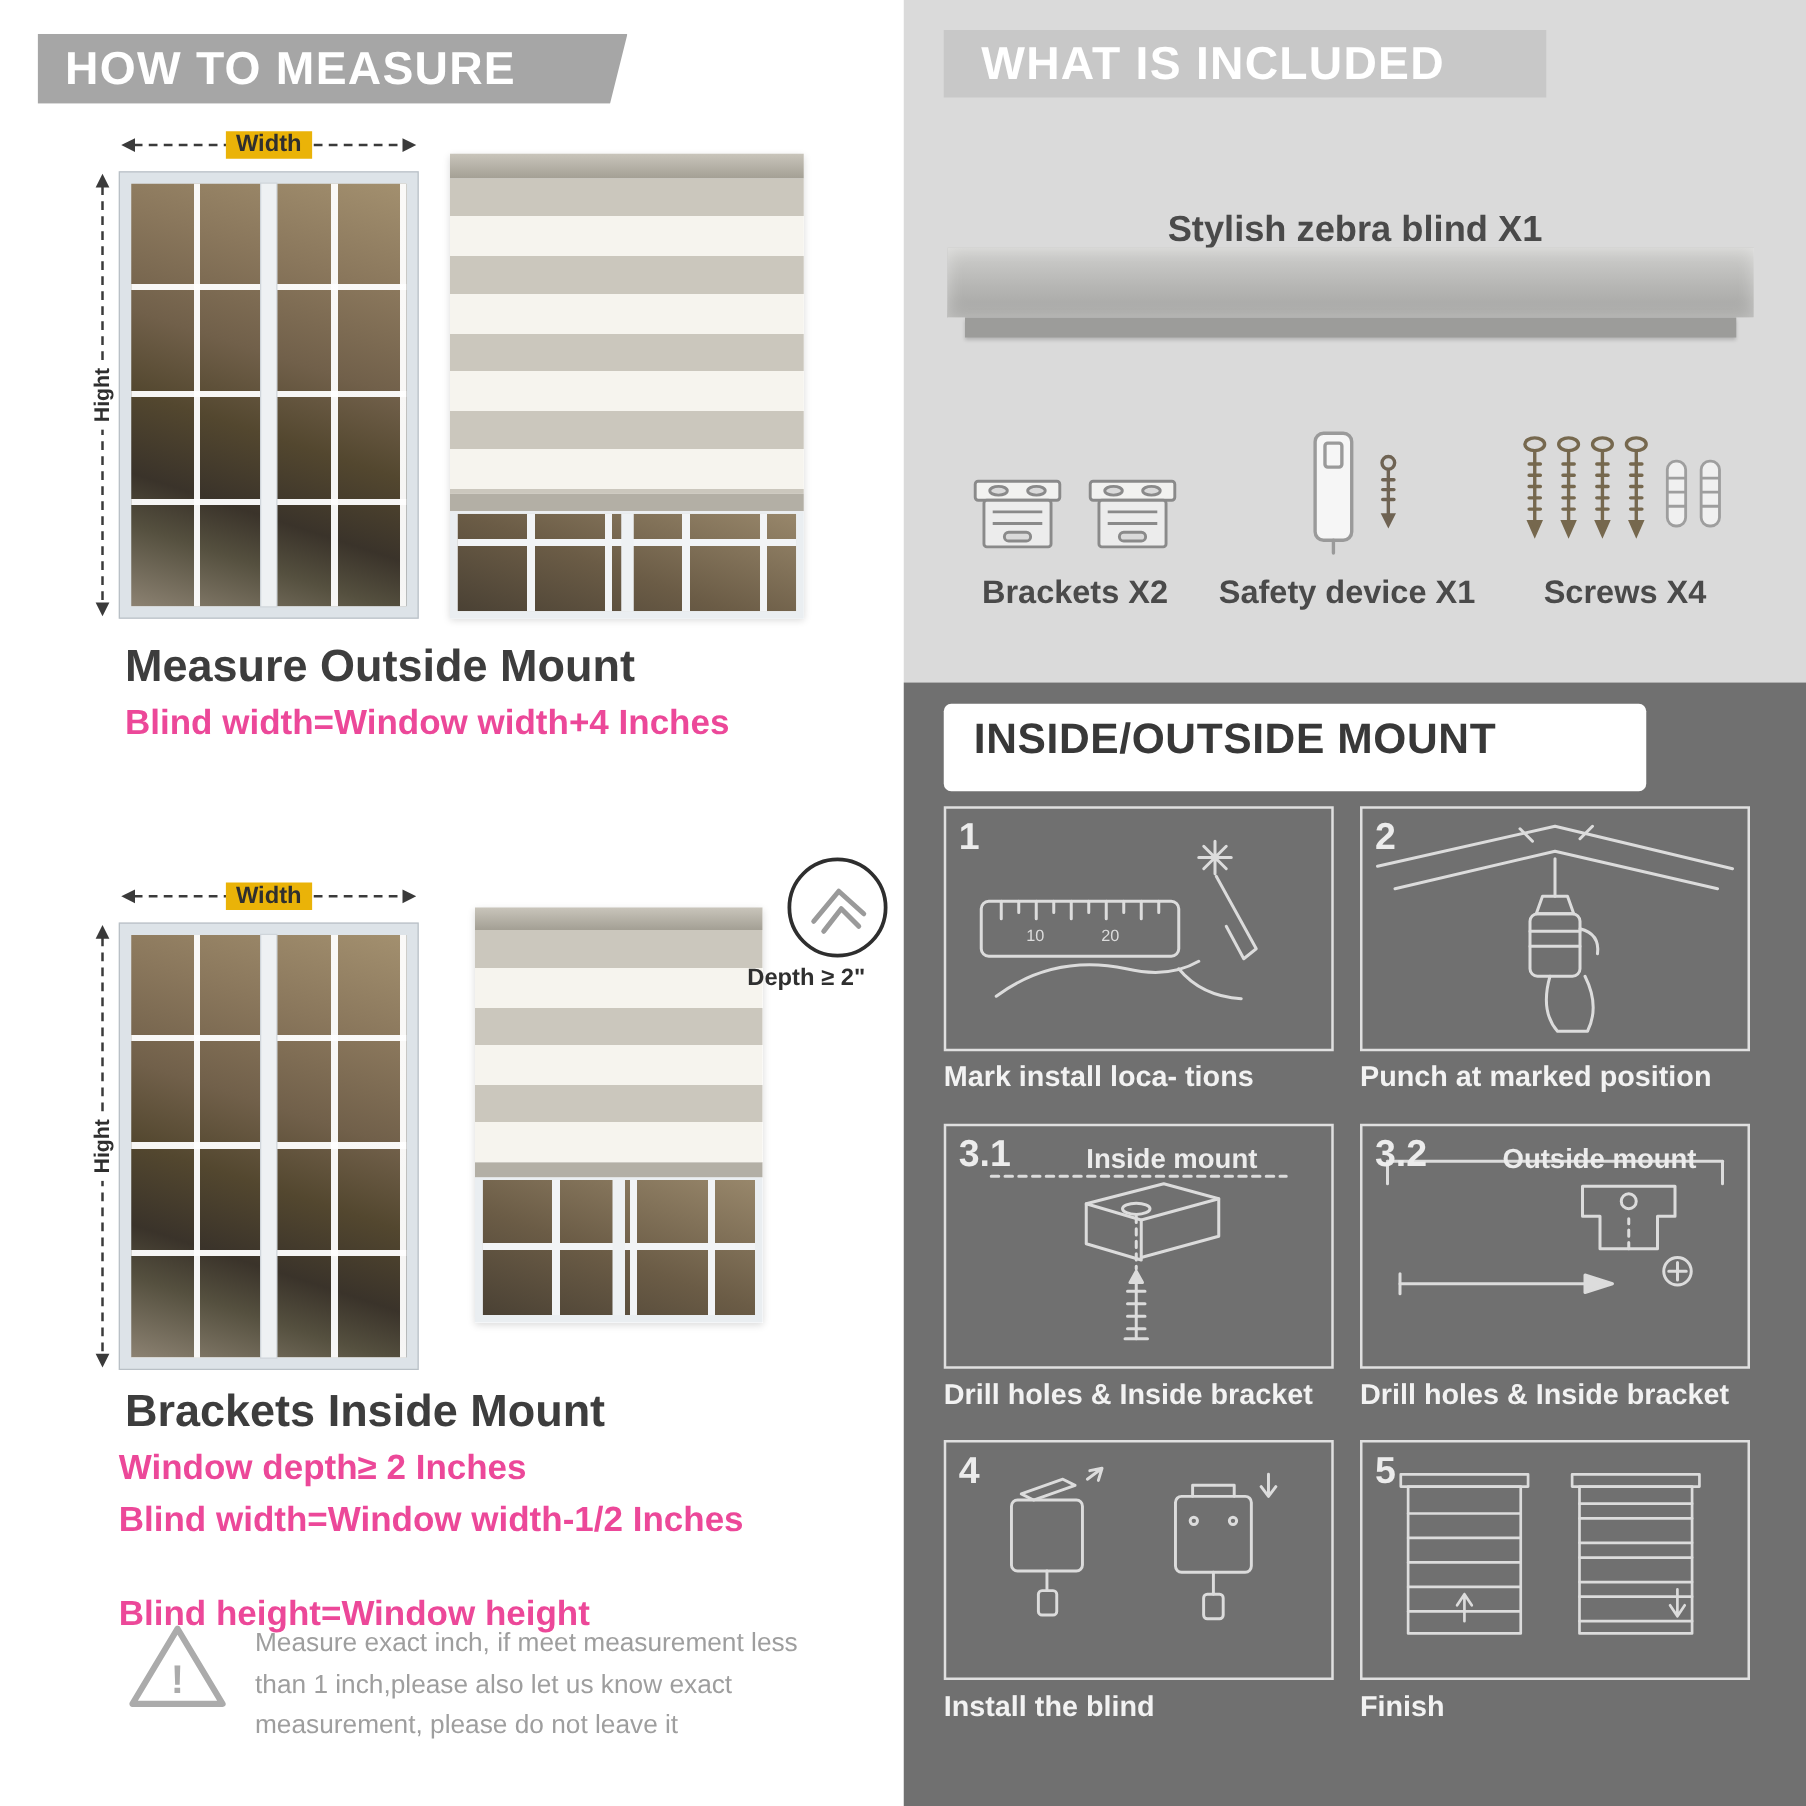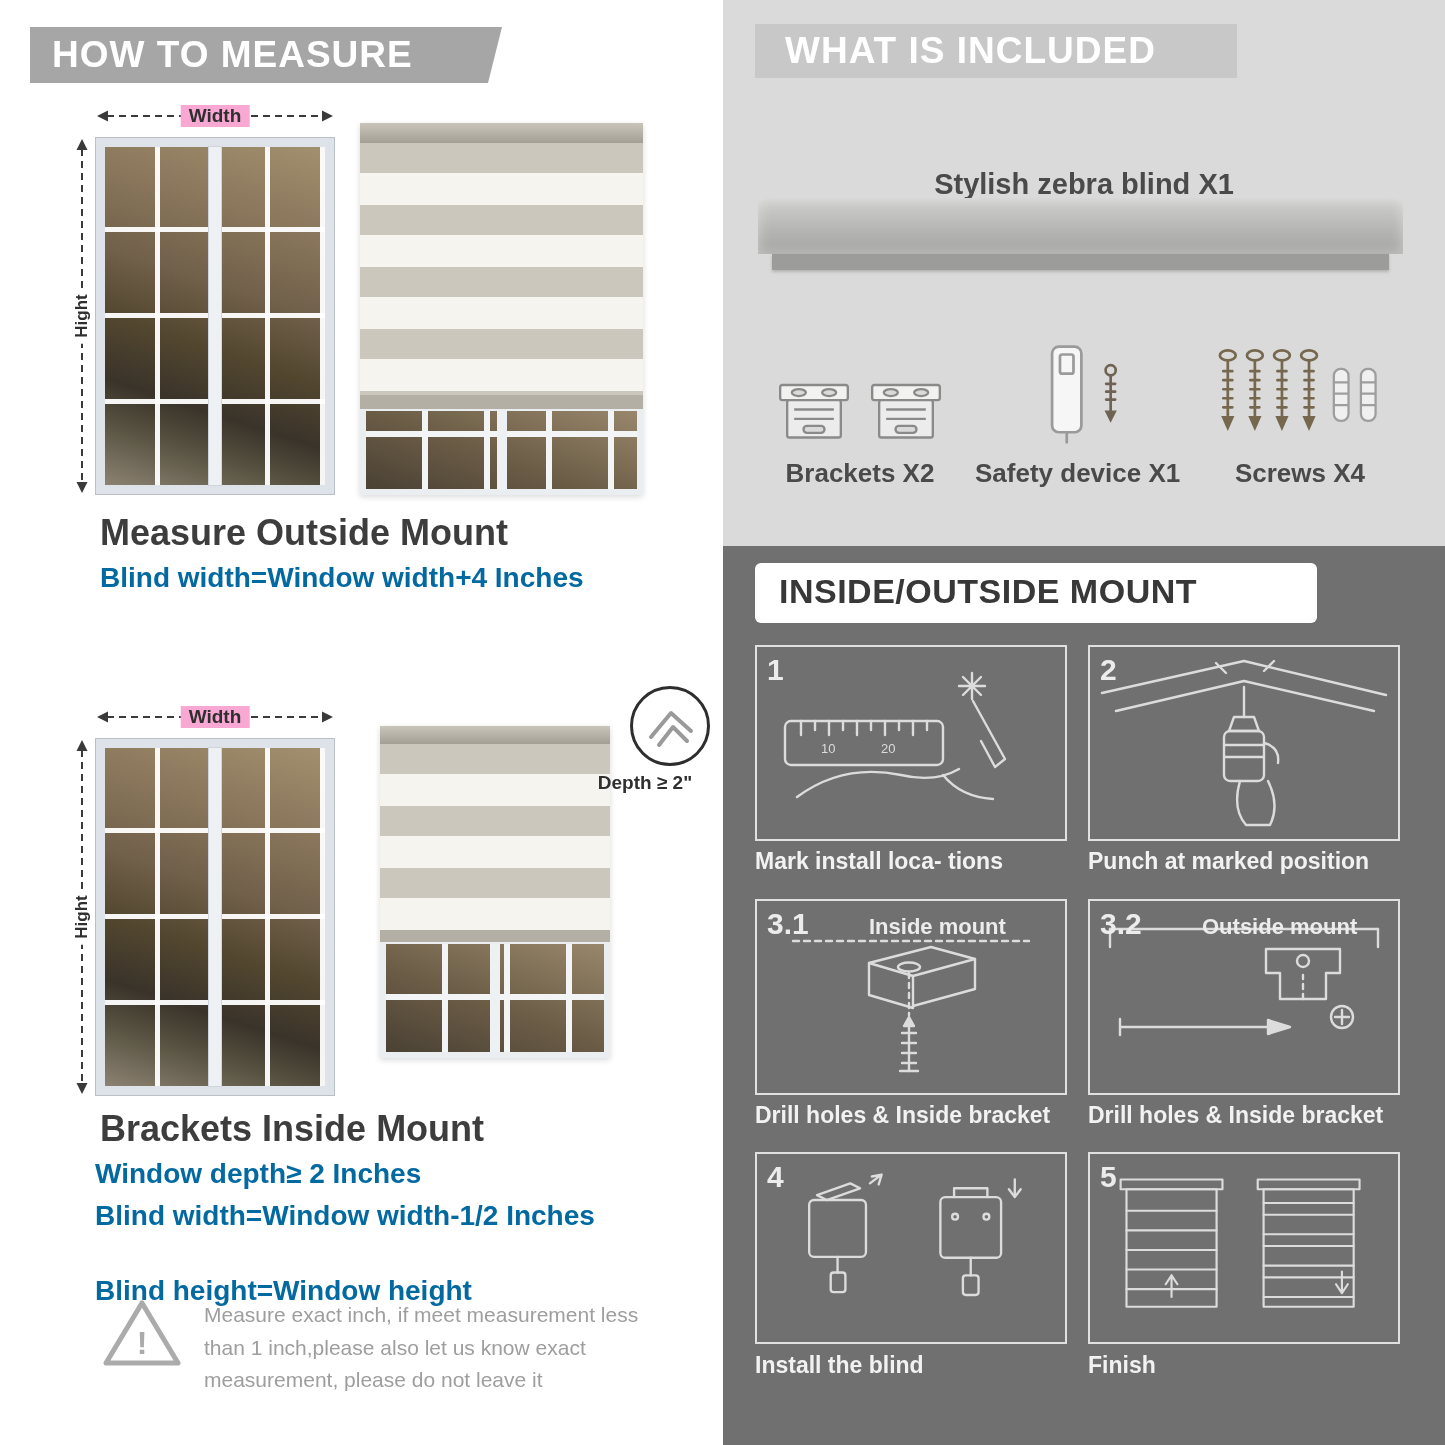--- a/index.html
+++ b/index.html
@@ -16,21 +16,21 @@
 
   .figure{position:absolute;width:585px;height:398px;}
   .fig-outside{left:75px;top:103px;}
   .fig-inside{left:75px;top:700px;}
 
   .arrow-h{position:absolute;height:22px;}
   .arrow-v{position:absolute;width:22px;}
   .arrow-h svg,.arrow-v svg{position:absolute;inset:0;width:100%;height:100%;}
   .arrow-line{stroke:#3a3a3a;stroke-width:2;}
   .arrow-head{fill:#3a3a3a;}
-  .arrow-label{position:absolute;left:50%;top:50%;transform:translate(-50%,-50%);background:#f9a8d4;
+  .arrow-label{position:absolute;left:50%;top:50%;transform:translate(-50%,-50%);background:#eab308;
     padding:0 8px;font-size:19px;font-weight:bold;color:#2f2f2f;white-space:nowrap;}
   .arrow-label-v{position:absolute;left:50%;top:50%;transform:translate(-50%,-50%) rotate(-90deg);background:#fff;
     padding:0 6px;font-size:17px;font-weight:bold;color:#2f2f2f;white-space:nowrap;}
 
   .window{position:absolute;background:#dde3e8;border:1px solid #b9c0c6;padding:9px;box-sizing:border-box;}
   .panes{position:relative;width:100%;height:100%;
     background:linear-gradient(198deg,#a3906f 0%,#8a775c 22%,#71604a 42%,#53472f 58%,#3a332a 74%,#55503f 84%,#8c8272 100%);}
   .pane-grid{position:absolute;inset:0;
     background-image:repeating-linear-gradient(90deg,transparent 0 50px,rgba(255,255,255,.95) 50px 55px),
                      repeating-linear-gradient(0deg,transparent 0 81px,rgba(255,255,255,.95) 81px 86px);}
@@ -45,41 +45,41 @@
                      repeating-linear-gradient(90deg,transparent 0 56px,#f2f4f6 56px 62px),
                      linear-gradient(200deg,#98876b,#6b5c46 55%,#4a4134);}
   .below-window::after{content:"";position:absolute;top:0;bottom:0;left:50%;width:10px;margin-left:-5px;background:#eef1f3;}
 
   .depth-callout{position:absolute;left:495px;top:-14px;width:150px;}
   .depth-circle{width:80px;height:80px;margin-left:60px;border:3px solid #2e2e2e;border-radius:50%;background:#fff;box-sizing:border-box;}
   .depth-circle svg{width:100%;height:100%;}
   .depth-label{margin-top:6px;font-size:19px;font-weight:bold;color:#2f2f2f;text-align:center;white-space:nowrap;}
 
   .measure-heading{position:absolute;font-size:36px;font-weight:bold;color:#3d3d3d;}
-  .measure-line{position:absolute;font-size:28px;font-weight:bold;color:#0369a1;}
+  .measure-line{position:absolute;font-size:28px;font-weight:bold;color:#ec4899;}
 
   .warning{position:absolute;left:100px;top:1295px;width:540px;display:flex;gap:20px;}
   .warning-icon{flex:0 0 84px;}
   .warning-text{font-size:21px;color:#9e9e9e;line-height:1.55;padding-top:4px;}
 
   
   .wii-banner{position:absolute;left:755px;top:24px;width:482px;height:54px;background:#c8c8c8;
     color:#fff;font-size:37px;font-weight:bold;line-height:54px;padding-left:30px;letter-spacing:1px;box-sizing:border-box;}
   .blind-name{position:absolute;left:723px;top:140px;width:722px;text-align:center;
     font-size:29px;font-weight:bold;color:#4a4a4a;margin-top:28px;}
   .headrail{position:absolute;left:758px;top:198px;width:645px;height:56px;
     background:linear-gradient(180deg,#d0d0ce 0%,#b6b6b4 55%,#a4a4a2 100%);
     box-shadow:inset 0 0 14px rgba(255,255,255,.4);}
   .headrail-lip{position:absolute;left:14px;top:56px;width:617px;height:16px;background:#9c9c9a;box-shadow:0 2px 3px rgba(0,0,0,.18);}
 
   .item{position:absolute;text-align:center;}
   .item-icons{display:flex;justify-content:center;align-items:flex-end;gap:10px;height:112px;}
   .item-label{margin-top:10px;font-size:26px;font-weight:bold;color:#4a4a4a;white-space:nowrap;}
 
-  .mount-banner{position:absolute;left:755px;top:563px;width:562px;height:60px;background:#fff;border-radius:6px;
+  .mount-banner{position:absolute;left:755px;top:563px;width:562px;height:70px;background:#fff;border-radius:6px;
     color:#383838;font-size:34px;font-weight:bold;line-height:57px;padding-left:24px;letter-spacing:.5px;box-sizing:border-box;}
 
   .panel{position:absolute;width:312px;height:196px;border:2px solid #e0e0e0;box-sizing:border-box;}
   .panel-num{position:absolute;top:6px;left:10px;font-size:30px;font-weight:bold;color:#ececec;z-index:2;}
   .panel-title{position:absolute;top:13px;left:64px;font-size:22px;font-weight:bold;color:#ececec;z-index:2;margin-left:48px;}
   .panel-art{position:absolute;inset:0;width:100%;height:100%;}
   .panel-caption{position:absolute;width:320px;font-size:23px;font-weight:bold;color:#f2f2f2;}
 </style>
 </head>
 <body>

